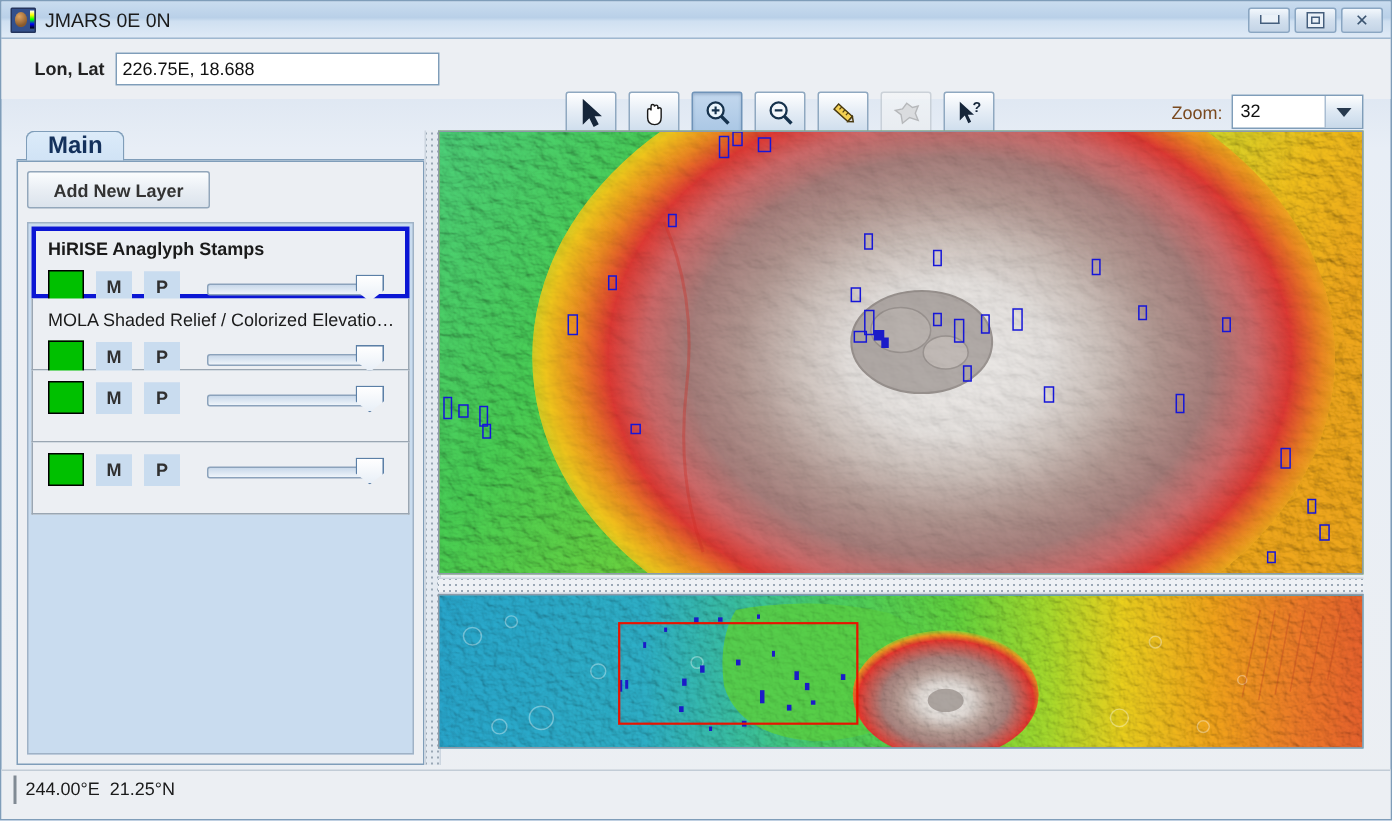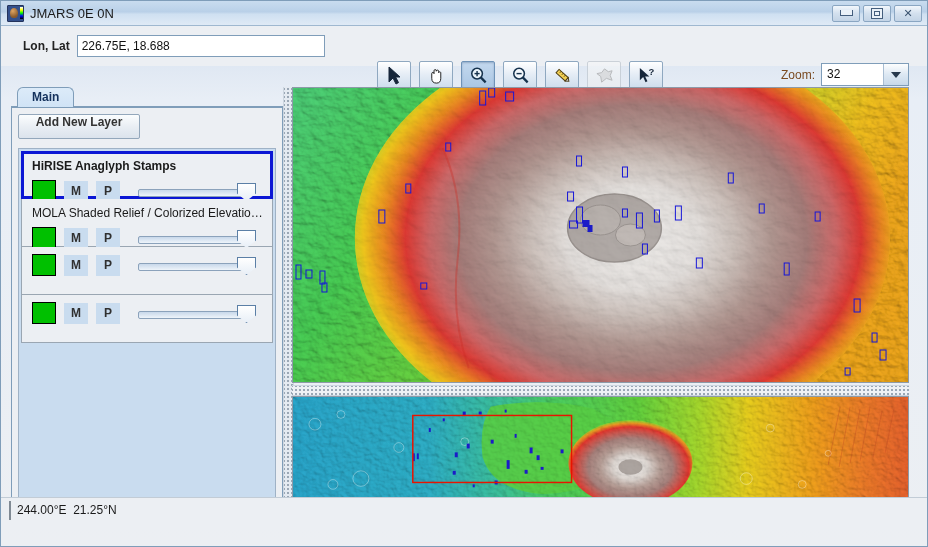--- a/index.html
+++ b/index.html
@@ -68,21 +68,21 @@
   
   .toolrow{
     height:40px;display:flex;align-items:center;position:relative;
     background:#eceff3;padding:0 10px;
   }
   .lonlat-label{
     font-size:12px;font-weight:bold;color:#222;margin-right:7px;margin-left:12px;
     white-space:nowrap;
   }
   .lonlat-input{
-    width:248px;height:22px;box-sizing:border-box;
+    width:216px;height:22px;box-sizing:border-box;
     border:1px solid #7f9db9;background:#fff;color:#111;
     font-family:"Liberation Sans",sans-serif;font-size:12px;
     padding:0 4px;outline:none;
   }
   .tool-btns{position:absolute;left:376px;top:60px;display:flex;gap:8px;}
   .tbtn{
     width:34px;height:29px;box-sizing:border-box;border:1px solid #8fa8c0;
     background:linear-gradient(#ffffff,#e4ecf5 48%,#ccdcec);
     display:flex;align-items:center;justify-content:center;border-radius:2px;
   }
@@ -113,40 +113,40 @@
   
   .body-split{position:absolute;left:0;right:0;top:86px;bottom:32px;}
 
   
   .left-panel{
     position:absolute;left:10px;top:0;width:272px;bottom:4px;
   }
   .tabstrip{height:20px;position:relative;}
   .tab{
     position:absolute;left:6px;top:0;height:37px;box-sizing:border-box;
-    padding:0 14px;line-height:19px;font-size:12px;font-weight:bold;color:#14315c;
+    padding:0 14px;line-height:19px;font-size:16px;font-weight:bold;color:#14315c;
     background:linear-gradient(#dcebf9,#c6dcf2);
     border:1px solid #7f9db9;border-bottom:none;
     border-radius:6px 6px 0 0;
   }
   .tab-rest{
     position:absolute;left:0;right:0;bottom:0;height:1px;background:#7f9db9;
   }
   .tab-panel{
     position:absolute;left:0;right:0;top:20px;bottom:0;box-sizing:border-box;
     border:1px solid #7f9db9;background:#eceff3;
     padding:6px 6px 6px 6px;
   }
   .btn-row{display:flex;gap:8px;margin-bottom:7px;}
   .jbtn{
     box-sizing:border-box;height:25px;
     background:linear-gradient(#fbfdfe,#e9eef4 50%,#dbe3ec);
     border:1px solid #93a7bb;border-radius:2px;
     font-size:12px;font-weight:bold;color:#333;
-    display:flex;justify-content:center;gap:6px;
+    display:flex;align-items:center;justify-content:center;gap:6px;
     font-family:"Liberation Sans",sans-serif;
   }
   .jbtn.add{width:122px;}
   .jbtn.edit{width:122px;}
   .caret-sm{
     width:0;height:0;border-left:5px solid transparent;border-right:5px solid transparent;
     border-top:6px solid #222;
   }
   .layer-scroll{
     position:absolute;left:6px;right:6px;top:40px;bottom:6px;
@@ -219,21 +219,21 @@
     position:absolute;left:0;right:0;top:309px;bottom:11px;
     border:1px solid #8d9aa8;box-sizing:border-box;overflow:hidden;background:#2fa5c9;
   }
   .map-svg{display:block;width:100%;height:100%;}
   .stamp{fill:none;stroke:#1616d8;stroke-width:1;}
   .stamp-f{fill:#1b1bc8;}
   .viewbox-rect{fill:none;stroke:#e81400;stroke-width:1.5;}
 
   
   .statusbar{
-    position:absolute;left:0;right:0;bottom:16px;height:32px;
+    position:absolute;left:0;right:0;bottom:0;height:32px;
     background:#eceff3;border-top:1px solid #c2ccd6;
   }
   .status-field{
     position:absolute;left:8px;top:3px;right:8px;height:19px;
     background:#eceff3;border-left:2px solid #808a94;
     font-size:12px;color:#1a1a1a;line-height:19px;padding-left:6px;
     white-space:pre;
   }
 </style>
 </head>

